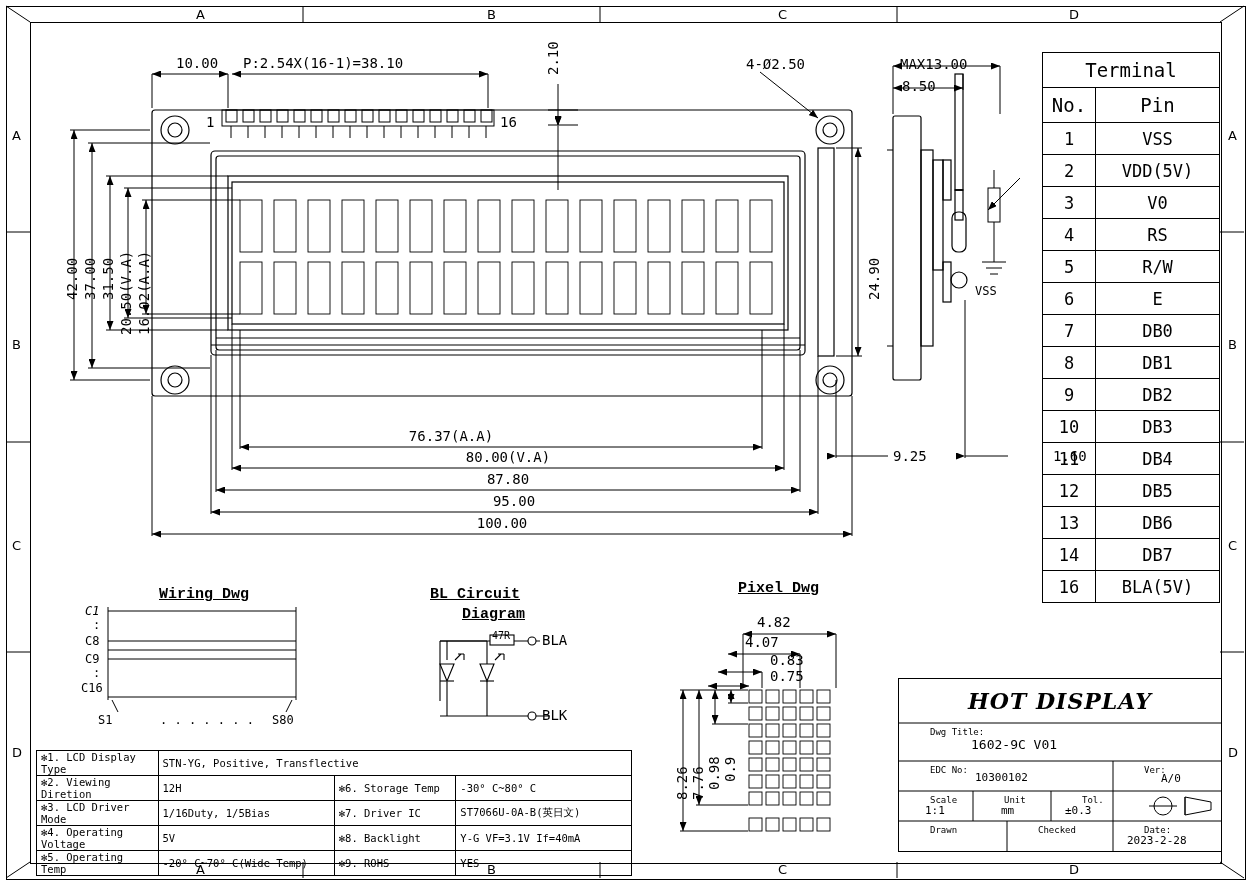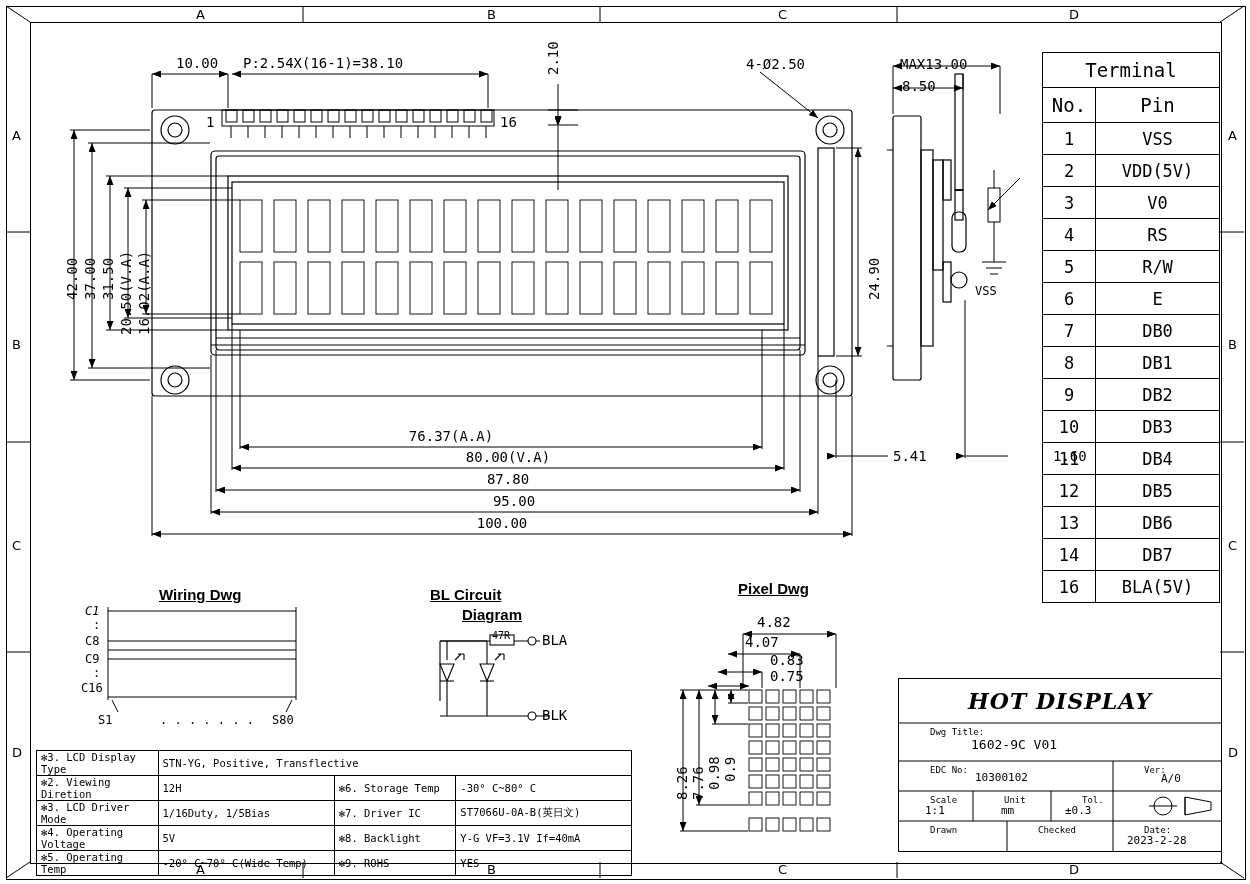--- a/index.html
+++ b/index.html
@@ -20,21 +20,21 @@
   .specTable{position:absolute;left:36px;top:750px;width:596px;}
   .specTable td{border:1px solid #000;font-family:"DejaVu Sans Mono",monospace;font-size:10.5px;height:20px;padding:0 4px;}
   .specTable td.k{width:118px;}
   .specTable td.v{width:178px;}
   .titleBlock{position:absolute;left:898px;top:678px;width:322px;height:172px;border:1px solid #000;}
   .tbCell{position:absolute;font-family:"DejaVu Sans Mono",monospace;font-size:9px;margin-left:27px;}
   .tbVal{position:absolute;font-family:"DejaVu Sans Mono",monospace;font-size:13px;}
   .brand{position:absolute;left:0;top:0;width:322px;height:44px;display:flex;align-items:center;justify-content:center;font-family:"DejaVu Serif",serif;font-weight:bold;font-style:italic;font-size:22px;letter-spacing:1px;}
   .dimtxt{position:absolute;font-family:"DejaVu Sans Mono",monospace;font-size:14px;white-space:nowrap;}
   .small{font-size:12px;}
-  .hd{position:absolute;font-family:Liberation Sans, sans-serif;font-weight:bold;font-size:15px;text-decoration:underline;}
+  .hd{position:absolute;font-family:Liberation Mono, monospace;font-weight:bold;font-size:15px;text-decoration:underline;}
   svg{position:absolute;left:0;top:0;overflow:visible;}
 </style>
 </head>
 <body>
 
 <div id="sheet">
 
   <div class="frameOuter"></div>
   <div class="frameInner"></div>
 
@@ -261,21 +261,21 @@
   <div class="dimtxt rot" style="left:100px;top:300px;transform:rotate(-90deg);transform-origin:0 0;">31.50</div>
   <div class="dimtxt rot" style="left:118px;top:335px;transform:rotate(-90deg);transform-origin:0 0;">20.50(V.A)</div>
   <div class="dimtxt rot" style="left:136px;top:335px;transform:rotate(-90deg);transform-origin:0 0;">16.02(A.A)</div>
   <div class="dimtxt rot" style="left:866px;top:300px;transform:rotate(-90deg);transform-origin:0 0;">24.90</div>
 
   <div class="dimtxt" style="left:451px;top:428px;transform:translateX(-50%);">76.37(A.A)</div>
   <div class="dimtxt" style="left:508px;top:449px;transform:translateX(-50%);">80.00(V.A)</div>
   <div class="dimtxt" style="left:508px;top:471px;transform:translateX(-50%);">87.80</div>
   <div class="dimtxt" style="left:514px;top:493px;transform:translateX(-50%);">95.00</div>
   <div class="dimtxt" style="left:502px;top:515px;transform:translateX(-50%);">100.00</div>
-  <div class="dimtxt" style="left:893px;top:448px;">5.41</div>
+  <div class="dimtxt" style="left:893px;top:448px;">9.25</div>
 
   <svg width="1250" height="884">
     <g stroke="#000" fill="none" stroke-width="1.2">
       <rect x="893" y="116" width="28" height="264" rx="2"></rect>
       <rect x="921" y="150" width="12" height="196"></rect>
       <rect x="933" y="160" width="10" height="110"></rect>
       <rect x="955" y="74" width="8" height="116"></rect>
       <rect x="955" y="190" width="8" height="30"></rect>
       <path d="M955,190 h8"></path>
       <rect x="952" y="212" width="14" height="40" rx="6"></rect>
@@ -507,21 +507,21 @@
   <div class="dimtxt" style="left:770px;top:652px;">0.83</div>
   <div class="dimtxt" style="left:770px;top:668px;">0.75</div>
   <div class="dimtxt rot" style="left:674px;top:800px;transform:rotate(-90deg);transform-origin:0 0;">8.26</div>
   <div class="dimtxt rot" style="left:690px;top:800px;transform:rotate(-90deg);transform-origin:0 0;">7.76</div>
   <div class="dimtxt rot" style="left:706px;top:790px;transform:rotate(-90deg);transform-origin:0 0;">0.98</div>
   <div class="dimtxt rot" style="left:722px;top:782px;transform:rotate(-90deg);transform-origin:0 0;">0.9</div>
 
   <table class="specTable">
     <tbody>
       <tr>
-        <td class="k">✻3. LCD Display Type</td>
+        <td class="k">✻1. LCD Display Type</td>
         <td colspan="3">STN-YG, Positive, Transflective</td>
       </tr>
       <tr>
         <td class="k">✻2. Viewing Diretion</td>
         <td class="v">12H</td>
         <td class="k">✻6. Storage Temp</td>
         <td class="v">-30° C~80° C</td>
       </tr>
       <tr>
         <td class="k">✻3. LCD Driver Mode</td>

